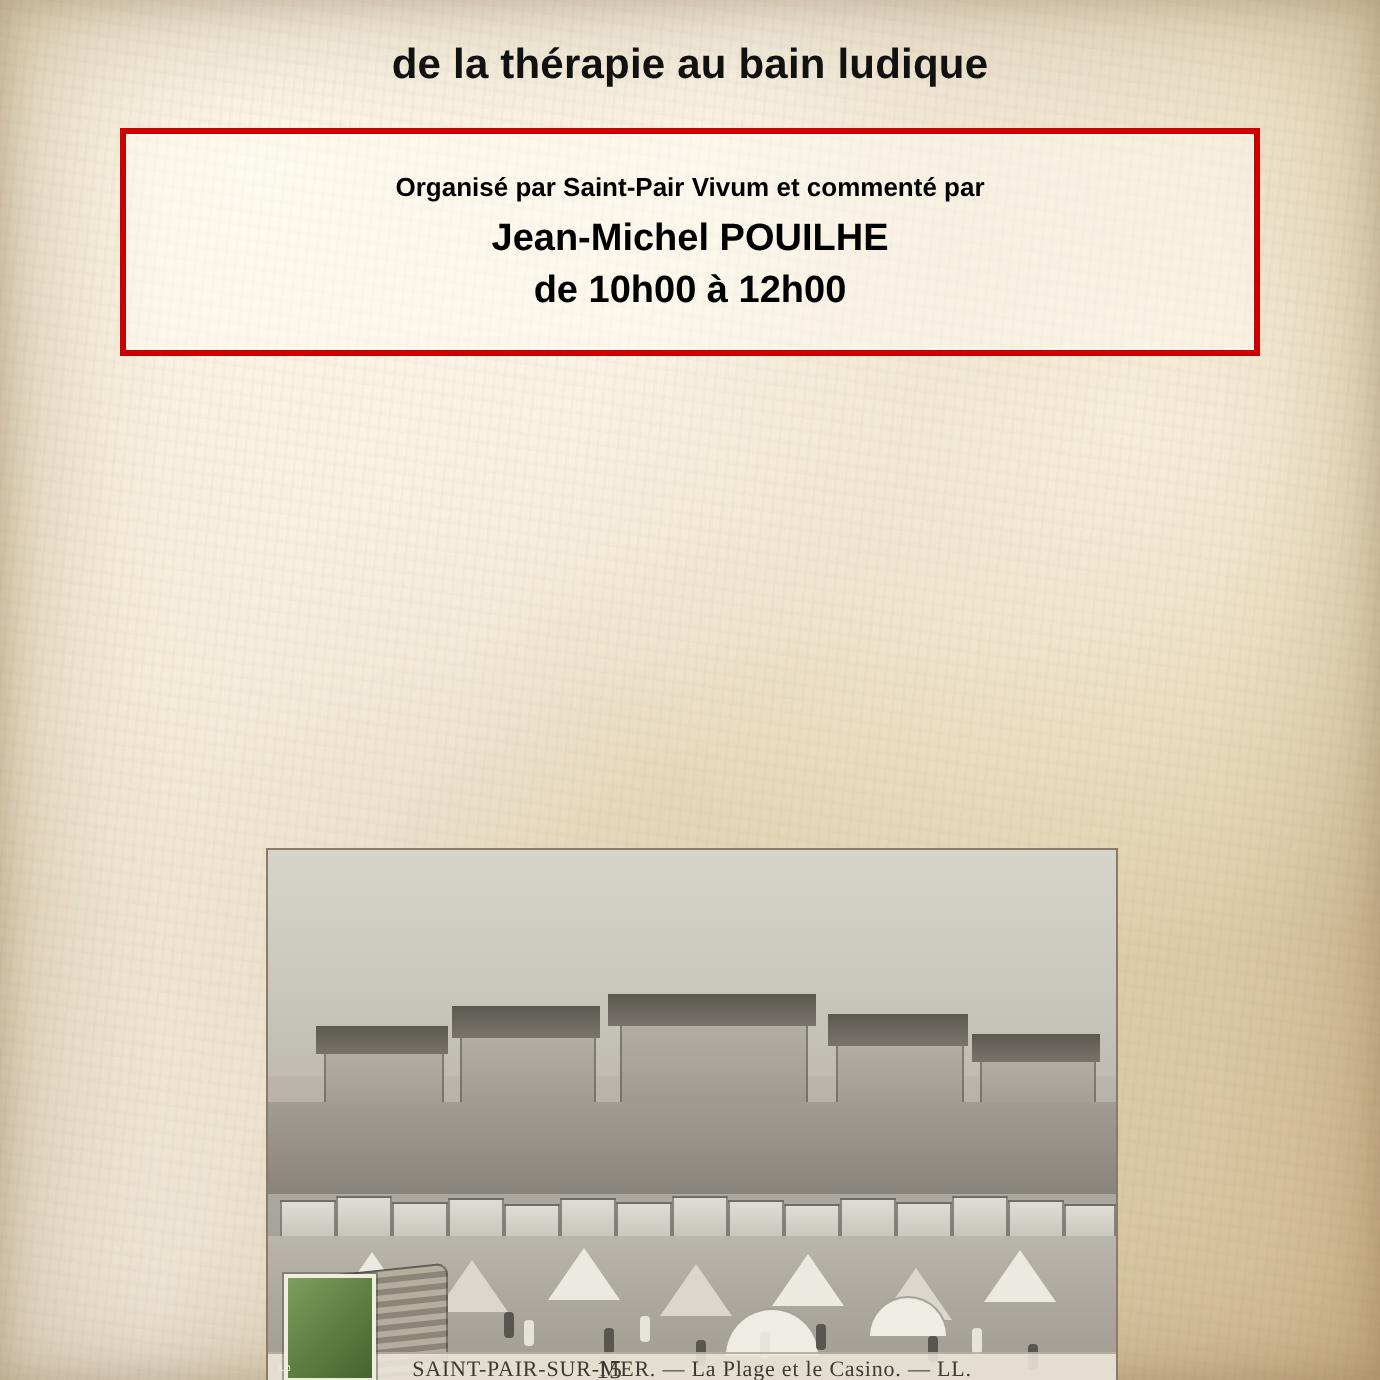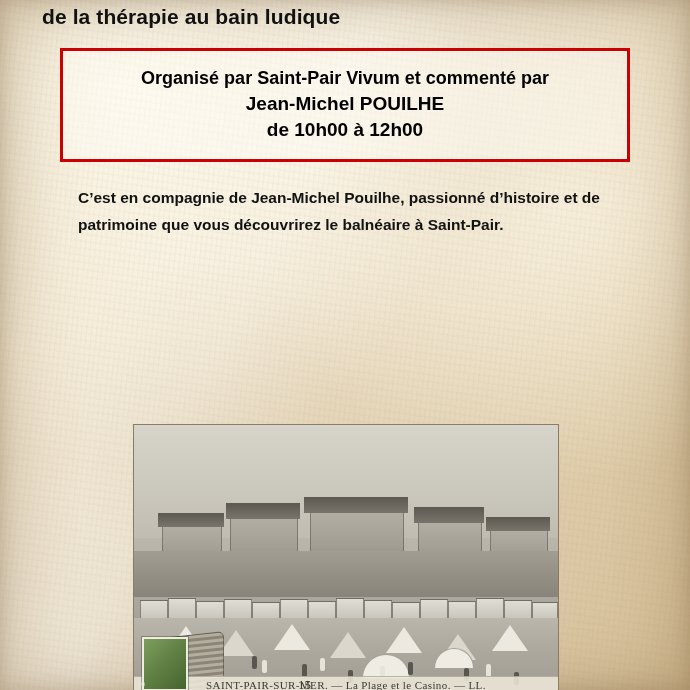--- a/index.html
+++ b/index.html
@@ -46,42 +46,43 @@
   }
 
   .content {
     position: relative;
     z-index: 3;
     padding: 0 42px;
     box-sizing: border-box;
   }
 
   .headline {
+    text-align: center;
     font-size: 21px;
     font-weight: bold;
     color: #111;
     letter-spacing: 0.1px;
-    padding-top: 2px;
+    padding-top: 18px;
     line-height: 30px;
   }
 
   .highlight-box {
     margin: 16px 18px 0 18px;
     border: 3px solid #cc0000;
     background: rgba(255,253,246,0.45);
     padding: 14px 10px 16px 10px;
     box-sizing: border-box;
     box-shadow: 0 0 0 1px rgba(255,255,255,0.35) inset;
   }
   .hb-line {
     text-align: center;
     color: #000;
     font-weight: bold;
   }
-  .hb-line1 { font-size: 18px; line-height: 26px; text-align: center; }
+  .hb-line1 { font-size: 13px; line-height: 26px; text-align: center; }
   .hb-line2 { font-size: 19px; line-height: 26px; }
   .hb-line3 { font-size: 19px; line-height: 28px; font-style: italic; }
   .hb-line4 { font-size: 19px; line-height: 26px; }
 
   .body-text {
     margin: 22px 36px 0 36px;
     color: #121212;
     font-size: 15.5px;
     font-weight: bold;
     line-height: 27px;
@@ -239,21 +240,20 @@
 
     <div class="headline">de la thérapie au bain ludique</div>
 
     <div class="highlight-box">
       <div class="hb-line hb-line1">Organisé par Saint-Pair Vivum et commenté par</div>
       <div class="hb-line hb-line2">Jean-Michel POUILHE</div>
       <div class="hb-line hb-line4">de 10h00 à 12h00</div>
     </div>
 
     <div class="body-text">
-      <p>C’est en compagnie de Jean-Michel Pouilhe, passionné d’histoire et de patrimoine que vous découvrirez le balnéaire à Saint-Pair.</p>
     </div>
 
   </div>
 
   <div class="photo-wrap">
     <div class="photo">
       <div class="sky"></div>
 
       <div class="villa-band">
         <div class="villa" style="left:28px; top:30px; width:58px; height:44px;"></div>

